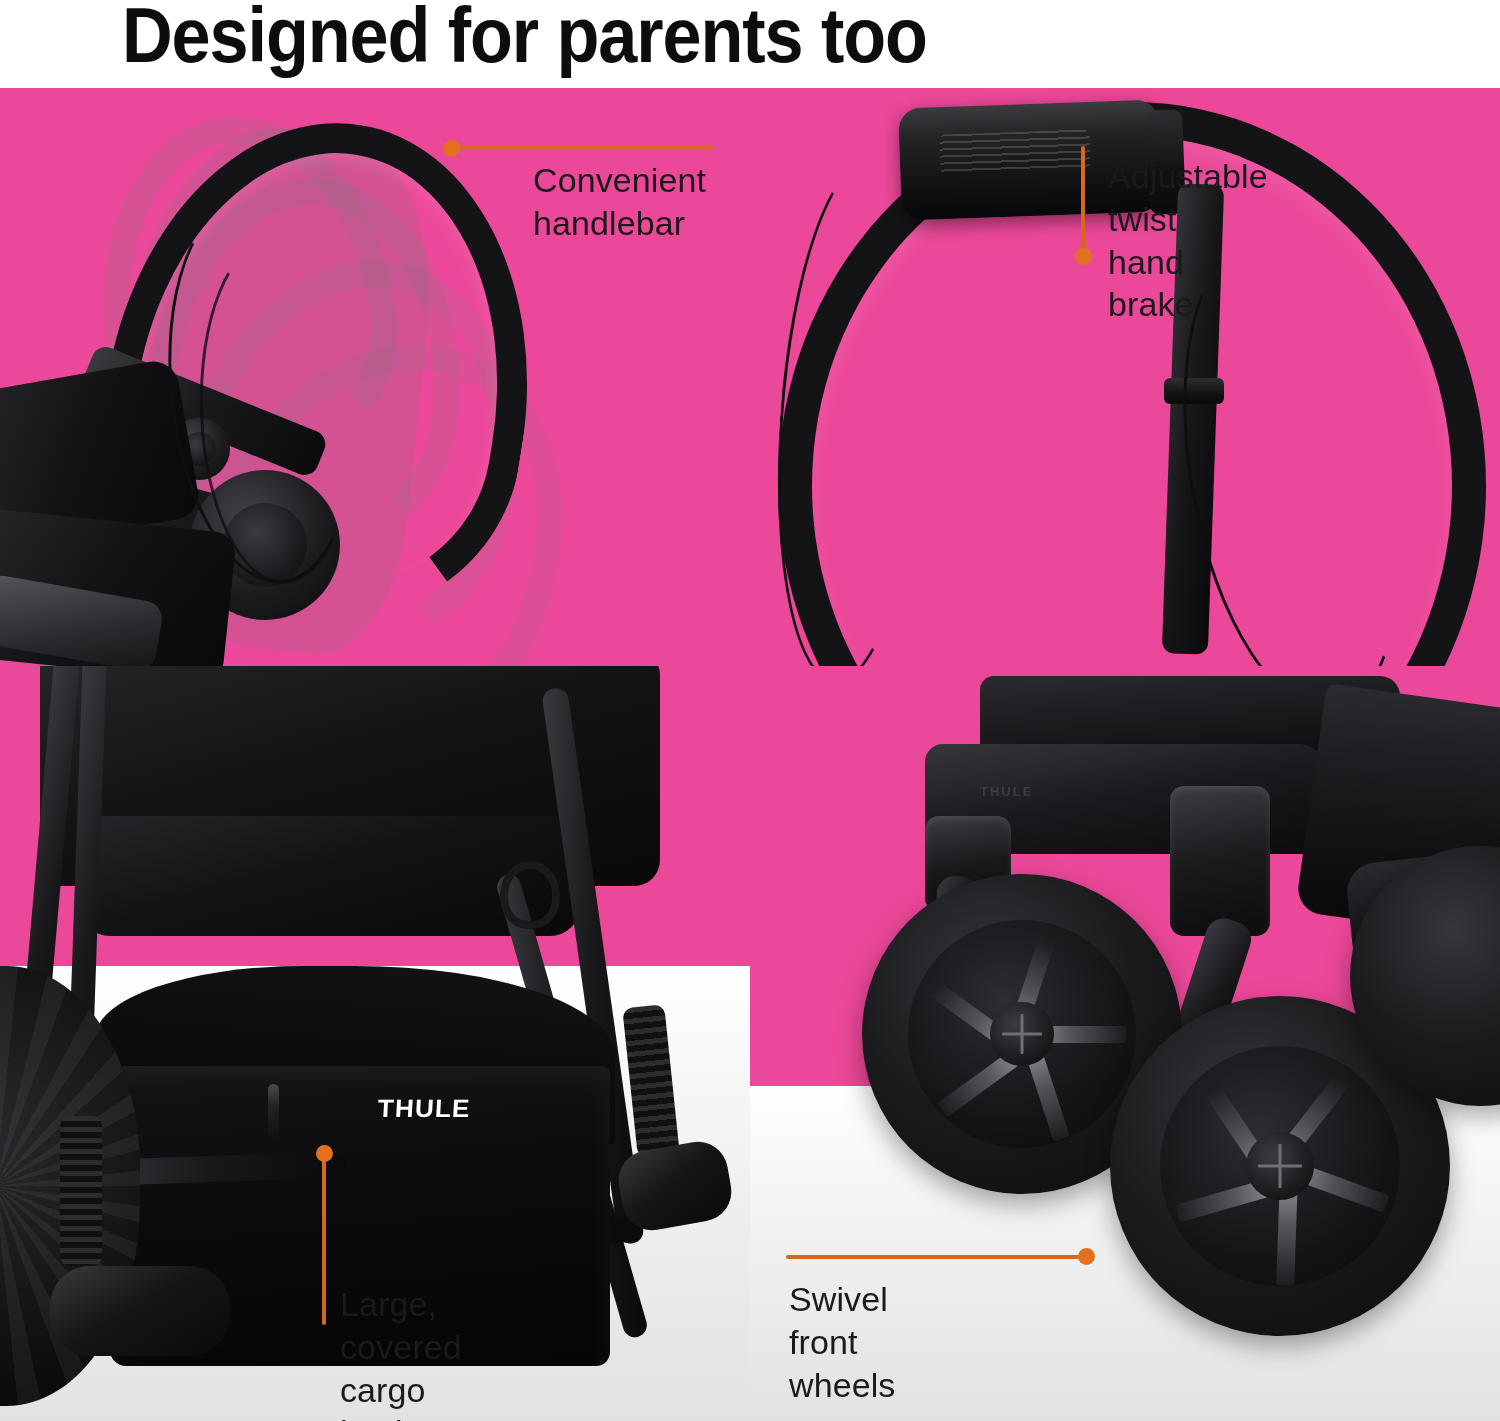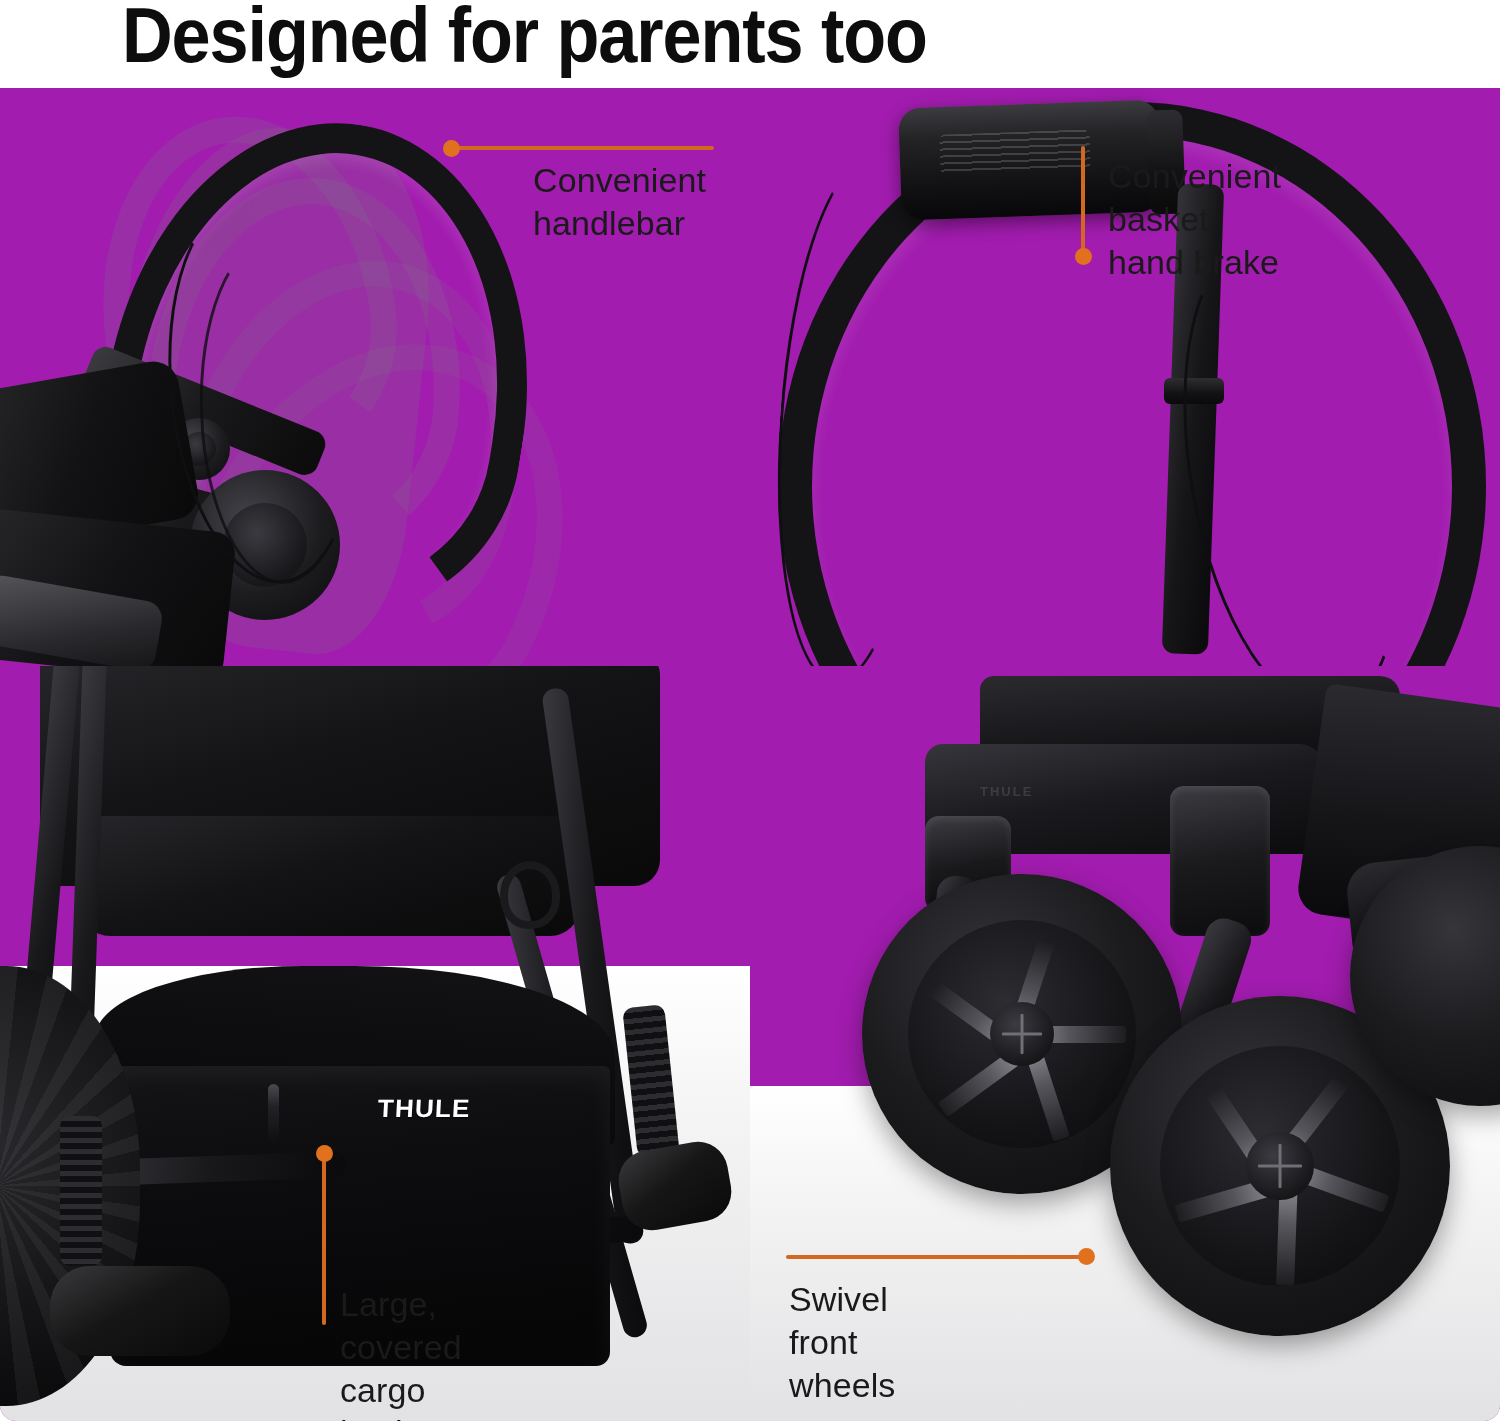--- a/index.html
+++ b/index.html
@@ -10,21 +10,20 @@
   body {
     font-family: "Liberation Sans", sans-serif;
     -webkit-font-smoothing: antialiased;
   }
   #page {
     position: relative;
     width: 1500px;
     height: 1421px;
     background: #ffffff;
     overflow: hidden;
-    border-radius: 16px;
   }
 
   
   .page-title {
     position: absolute;
     left: 122px;
     top: -4px;
     font-size: 78px;
     line-height: 1.0;
     font-weight: 700;
@@ -32,21 +31,21 @@
     color: #0d0d0d;
     transform: scaleX(0.9);
     transform-origin: left top;
     white-space: nowrap;
   }
 
   
   .quad {
     position: absolute;
     overflow: hidden;
-    background: #a21caf;
+    background: #ec4899;
   }
   #quad-tl { left: 0;    top: 88px;  width: 750px; height: 578px; }
   #quad-tr { left: 750px; top: 88px;  width: 750px; height: 578px; }
   #quad-bl { left: 0;    top: 666px; width: 750px; height: 755px; }
   #quad-br { left: 750px; top: 666px; width: 750px; height: 755px; }
 
   
   .callout { position: absolute; }
   .callout .cap {
     position: absolute;
@@ -454,21 +453,21 @@
   <div class="callout" id="co-handlebar">
     <div class="lead-h"></div>
     <div class="dot"></div>
     <div class="cap">Convenient
 handlebar</div>
   </div>
 
   <div class="callout" id="co-brake">
     <div class="lead-v"></div>
     <div class="dot"></div>
-    <div class="cap">Convenient basket
+    <div class="cap">Adjustable twist
 hand brake</div>
   </div>
 
   <div class="callout" id="co-basket">
     <div class="lead-v"></div>
     <div class="dot"></div>
     <div class="cap">Large, covered
 cargo basket</div>
   </div>
 

